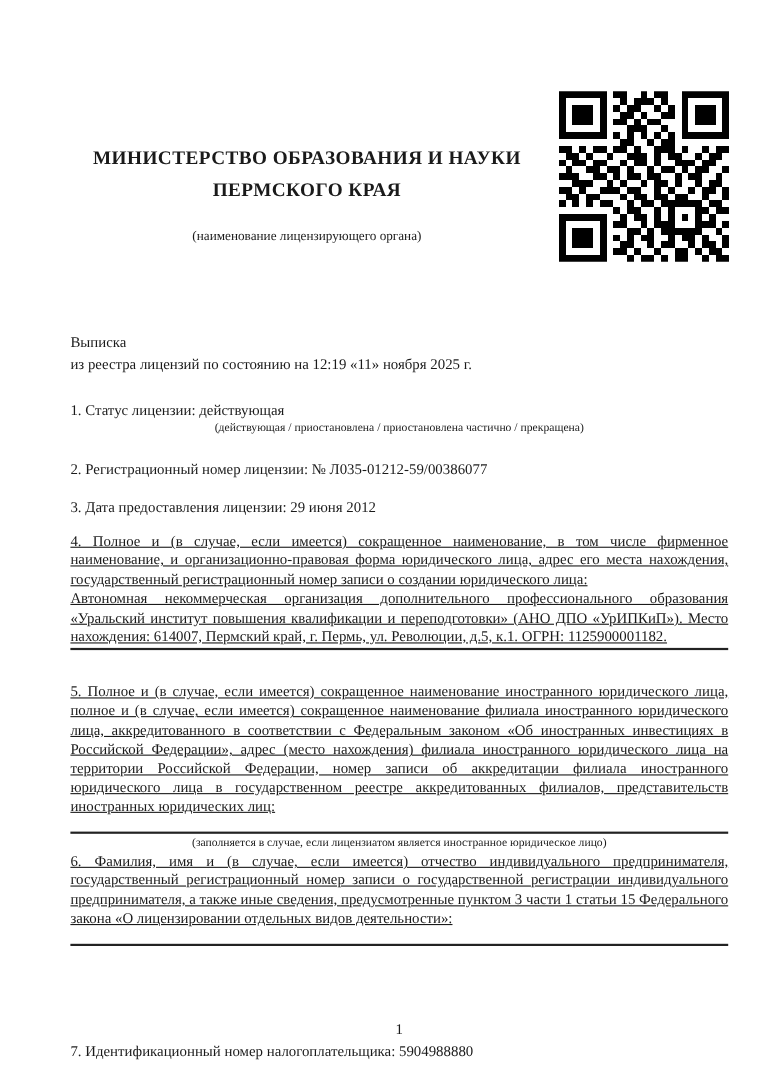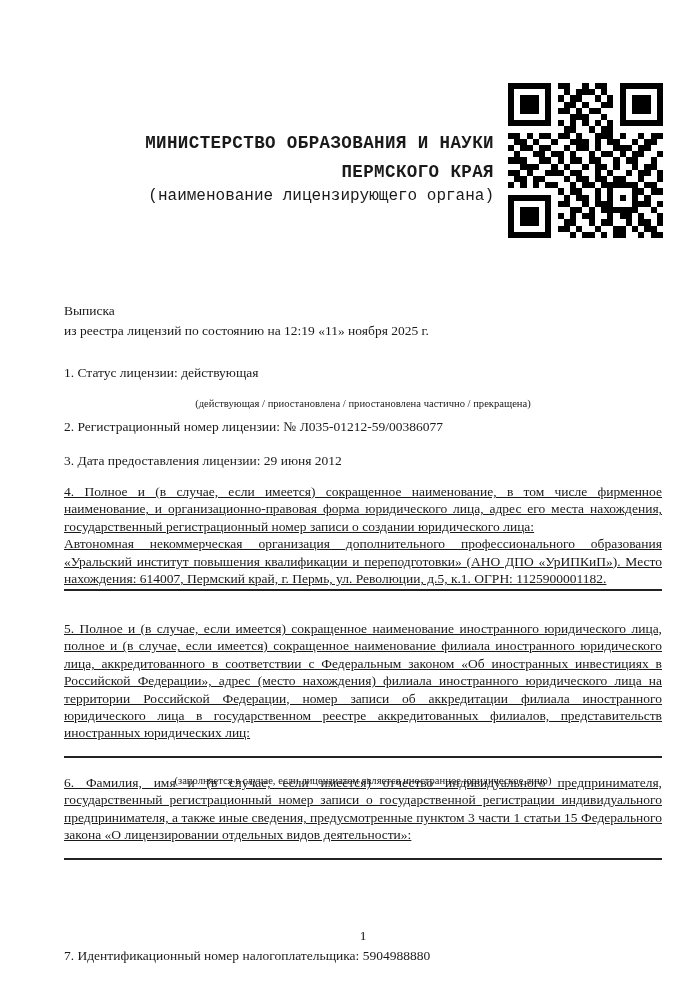--- a/index.html
+++ b/index.html
@@ -8,45 +8,44 @@
     position:relative;
     width:700px;height:989px;
     background:var(--page-bg,#fff);
     color:var(--text,#1a1a1a);
     font-family:"Liberation Serif", serif;
     overflow:hidden;
   }
   
   .header{
     position:absolute;left:64px;top:129px;width:430px;
-    text-align:right;
-    font-family:Liberation Mono, monospace;
+    text-align:center;
   }
   .header .name{
     font-weight:bold;font-size:17.5px;line-height:29px;letter-spacing:.4px;
   }
   .header .hcap{
-    font-size:16px;line-height:13px;margin-top:3px;
+    font-size:12px;line-height:13px;margin-top:21px;
   }
   
   .qr{position:absolute;left:508px;top:83px;width:155px;height:155px;}
   .qr svg{display:block;width:155px;height:155px;shape-rendering:crispEdges;}
   
   .title{
     position:absolute;left:64px;top:301px;width:598px;
     text-align:left;font-size:13.5px;line-height:20px;
   }
   
   .block{
     position:absolute;left:64px;width:598px;
     font-size:13.5px;line-height:17.4px;
   }
   .just{text-align:justify;text-decoration:underline;}
   .note{
-    font-size:10.6px;line-height:13px;text-align:center;margin-top:16px;
+    font-size:10.6px;line-height:13px;text-align:center;margin-top:2px;
   }
   .rule{
     border:0;border-top:2px solid #222;height:0;margin:2px 0 1px 0;
   }
   .rule.gap{margin-top:14px;}
   .pagenum{
     position:absolute;left:64px;top:928px;width:598px;
     text-align:center;font-size:13.5px;
   }
 </style>

